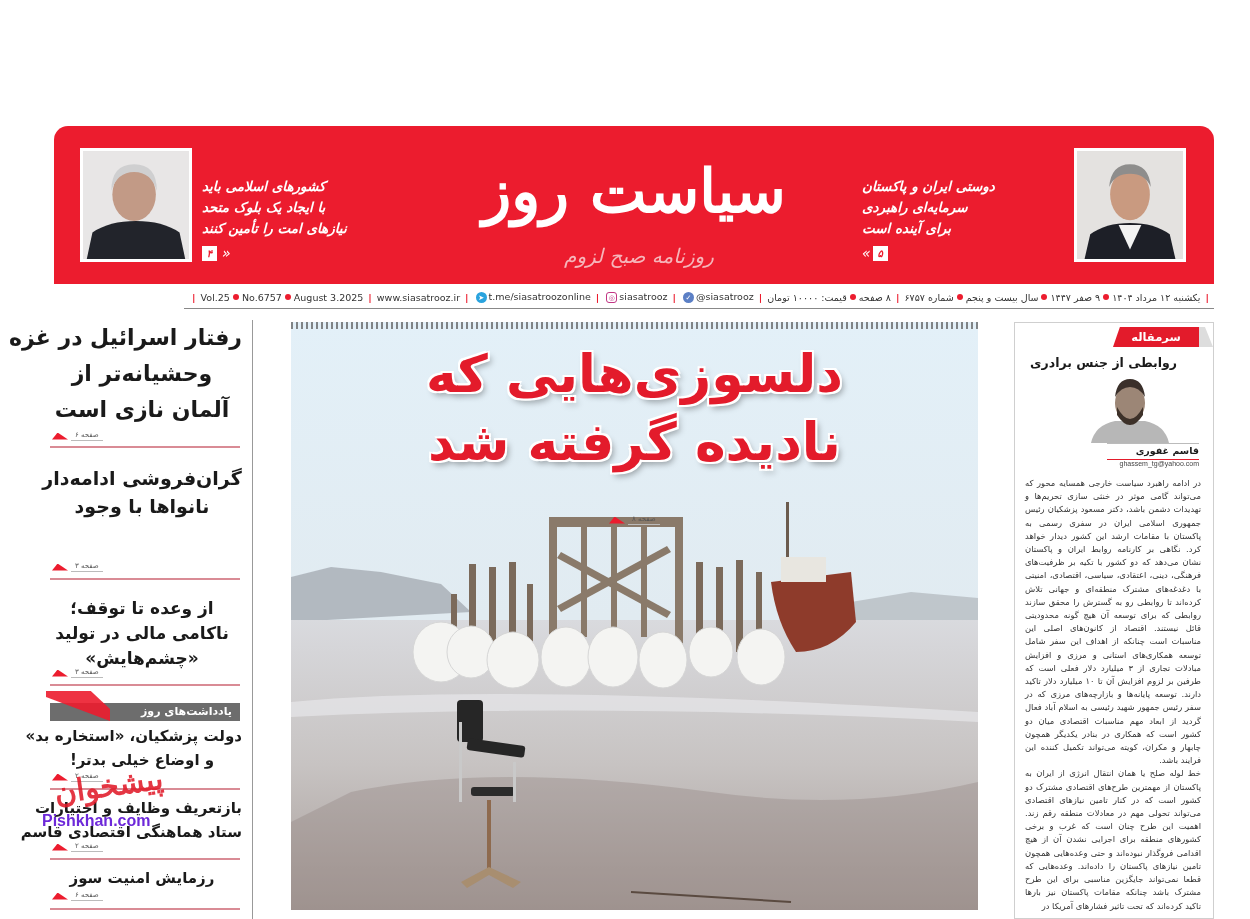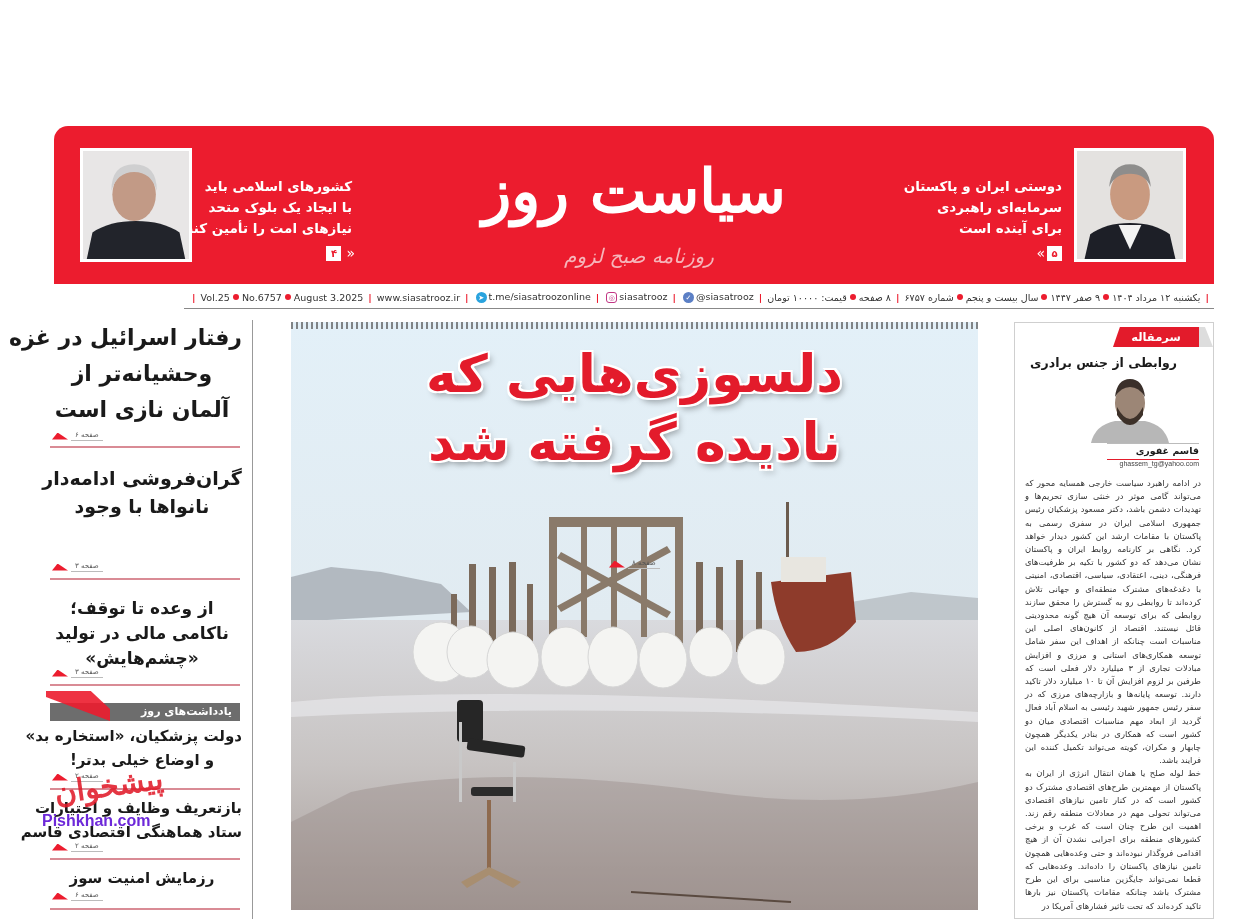--- a/index.html
+++ b/index.html
@@ -13,21 +13,21 @@
   }
   .mh-photo {
     position: absolute; top: 22px; width: 112px; height: 114px;
     border: 3px solid #ffffff; background: #d9d6d4; overflow: hidden;
   }
   .mh-photo.right { right: 28px; }
   .mh-photo.left { left: 26px; }
   .mh-photo svg { width: 100%; height: 100%; display: block; }
   .mh-teaser {
     position: absolute; top: 50px; width: 200px;
-    color: #ffffff; font-weight: bold; font-size: 13.5px; line-height: 21px; text-align: right;
+    color: #ffffff; font-weight: bold; font-size: 13.5px; line-height: 21px; text-align: left; font-style: italic;
   }
   .mh-teaser.right { right: 152px; }
   .mh-teaser.left { left: 148px; width: 150px; }
   .mh-teaser .line { display: block; white-space: nowrap; }
   .mh-page {
     display: inline-flex; align-items: center; gap: 5px; margin-top: 4px; direction: rtl;
   }
   .mh-page .pg-box {
     width: 15px; height: 15px; background: #ffffff; color: #ec1c2e; font-size: 10px;
     font-weight: bold; display: inline-flex; align-items: center; justify-content: center;
@@ -108,21 +108,21 @@
   .hero-strip { position: absolute; left: 0; top: 0; width: 100%; height: 7px;
     background: repeating-linear-gradient(90deg, #555 0 2px, transparent 2px 5px); opacity: 0.7; }
   .hero svg.photo { position: absolute; left: 0; top: 0; width: 687px; height: 588px; }
   .hero-title {
     position: absolute; left: 0; top: 18px; width: 100%; text-align: center;
     color: #e31b2b; font-size: 52px; font-weight: 900; line-height: 68px;
     text-shadow: 2px 2px 0 #fff, -2px -2px 0 #fff, 2px -2px 0 #fff, -2px 2px 0 #fff, 3px 4px 6px rgba(0,0,0,0.35);
     font-family: "DejaVu Sans", sans-serif;
   }
   .hero-title .line { display: block; white-space: nowrap; }
-  .hero-pageref { position: absolute; left: 318px; top: 193px; margin-top: 44px; }
+  .hero-pageref { position: absolute; left: 318px; top: 193px; }
 
   
   .editorial {
     position: absolute; left: 1014px; top: 322px; width: 200px; height: 597px;
     border: 1px solid #cfcfcf; background: #fff;
   }
   .ed-tab {
     position: absolute; right: 14px; top: 4px; width: 86px; height: 20px;
     background: #e31b2b; color: #fff; font-weight: bold; font-size: 11.5px; text-align: center; line-height: 20px;
     clip-path: polygon(8% 0, 100% 0, 100% 100%, 0 100%);

